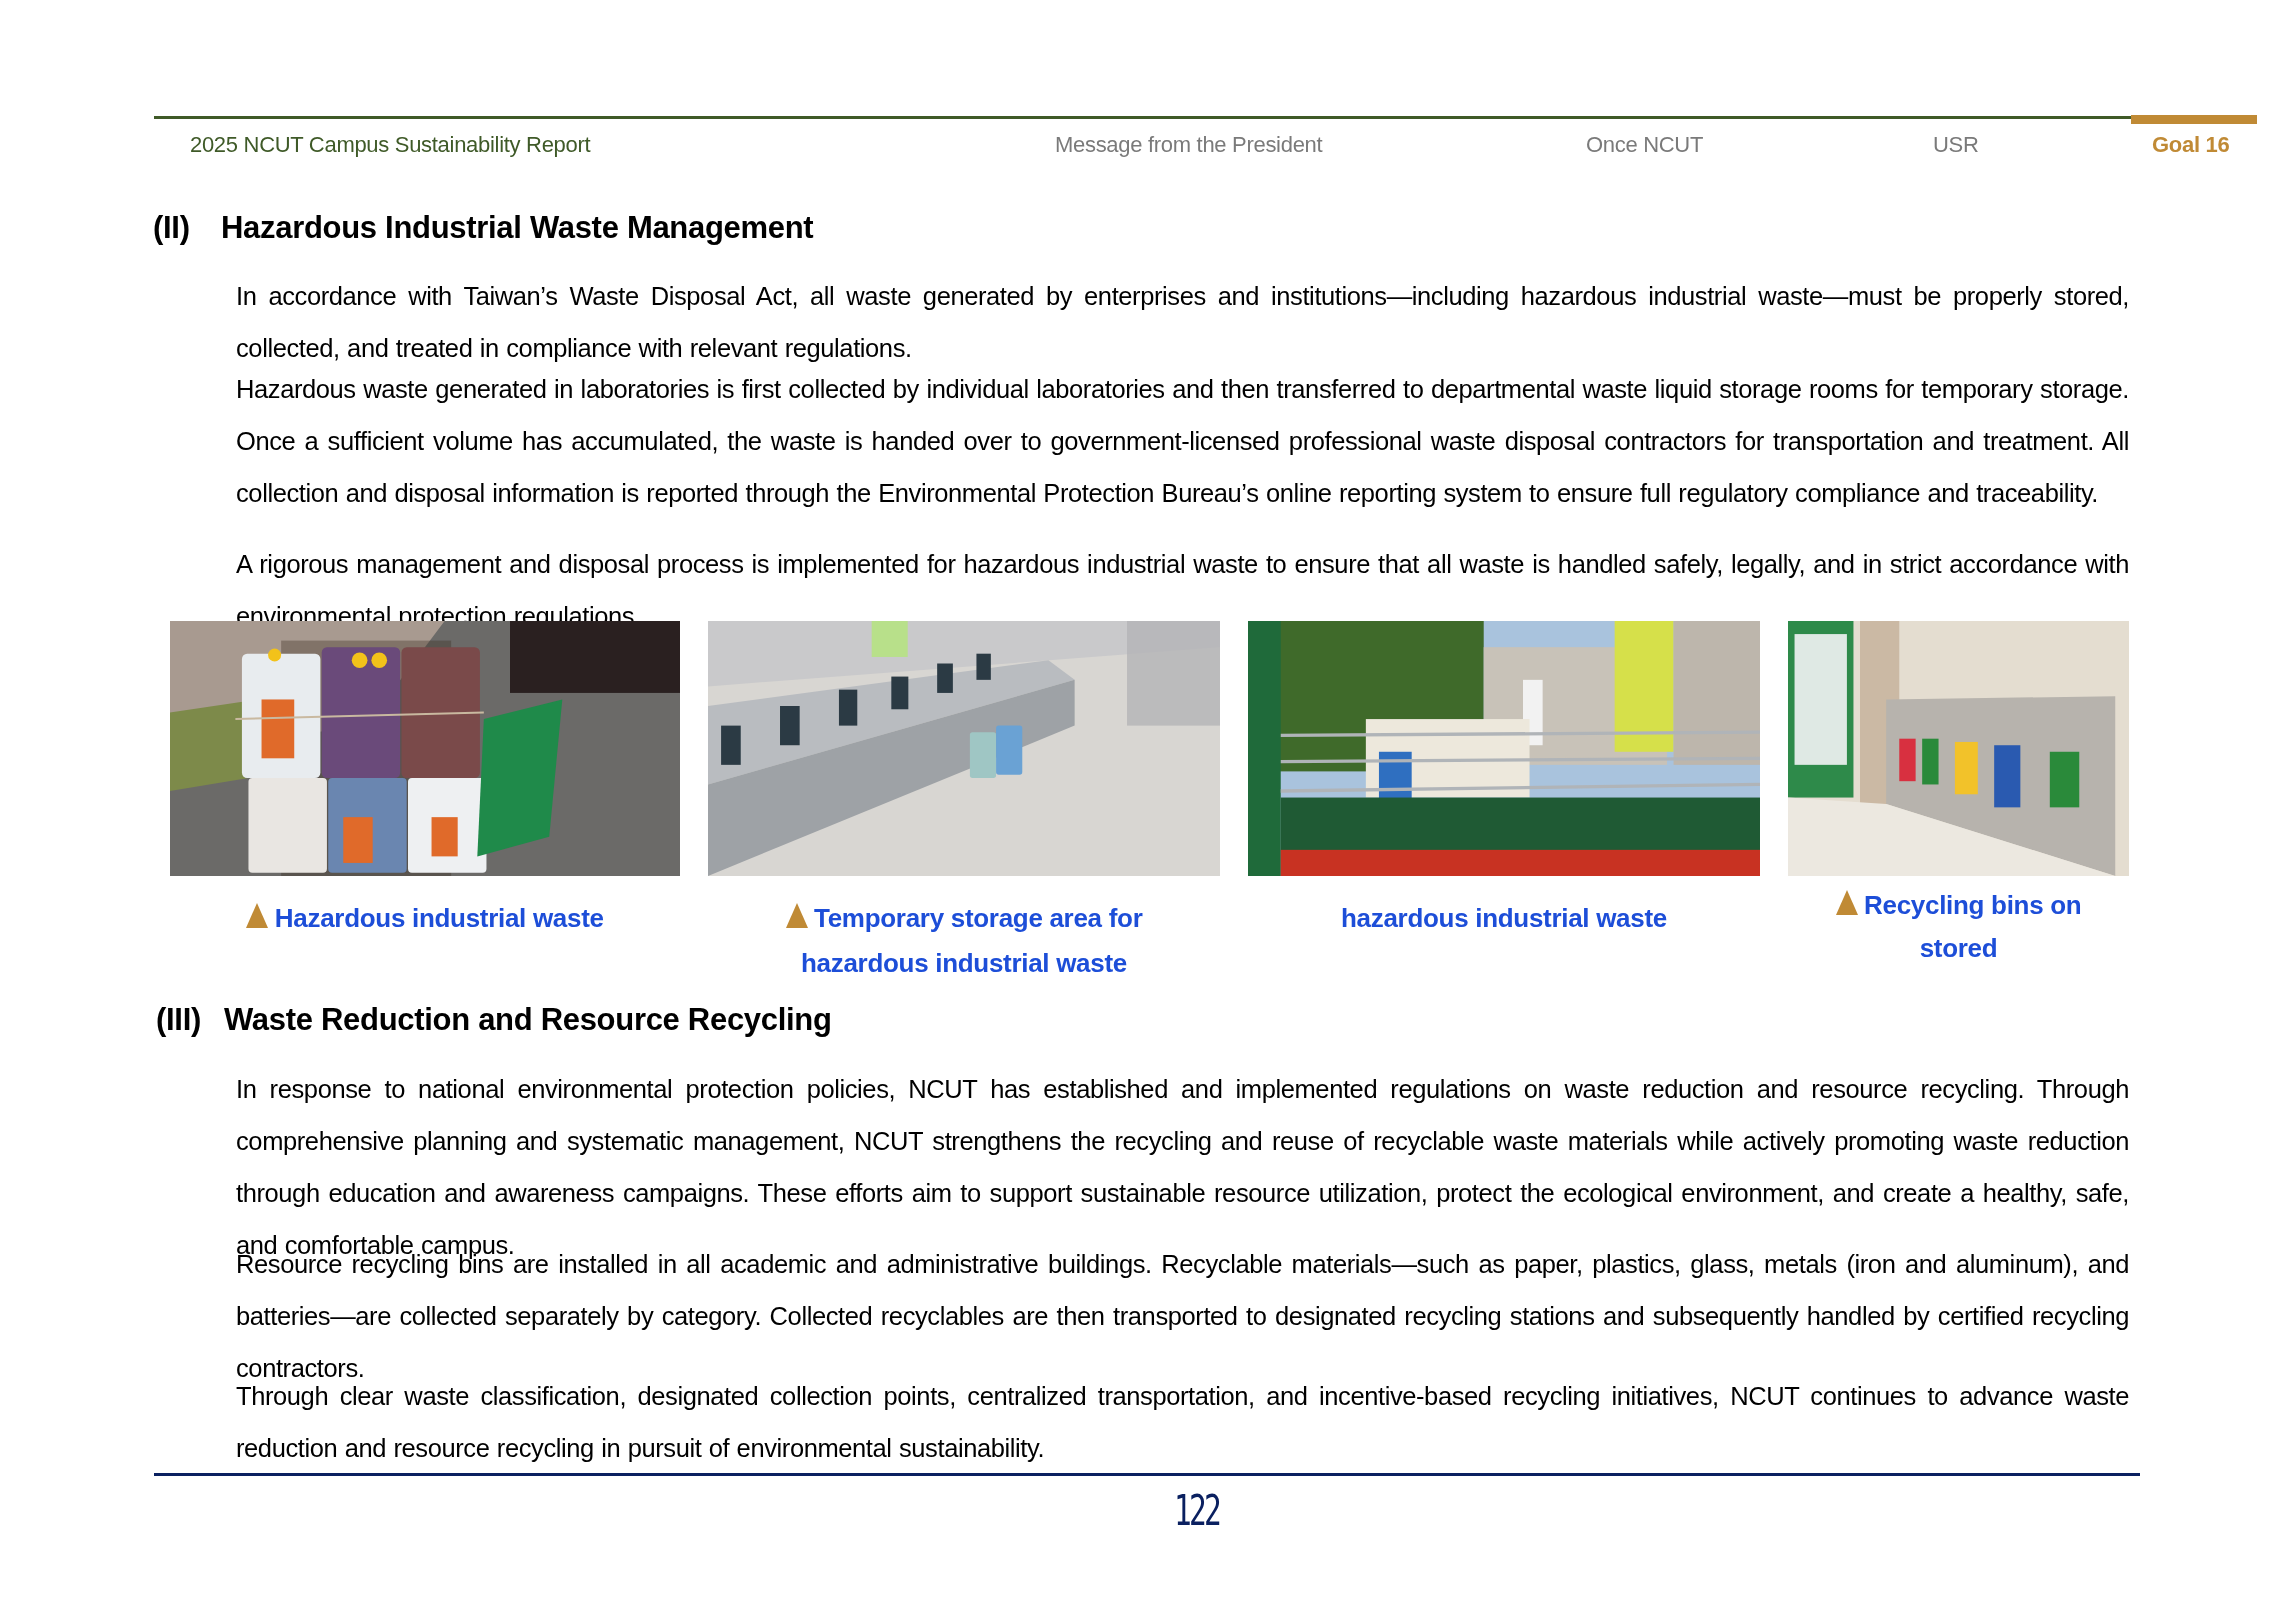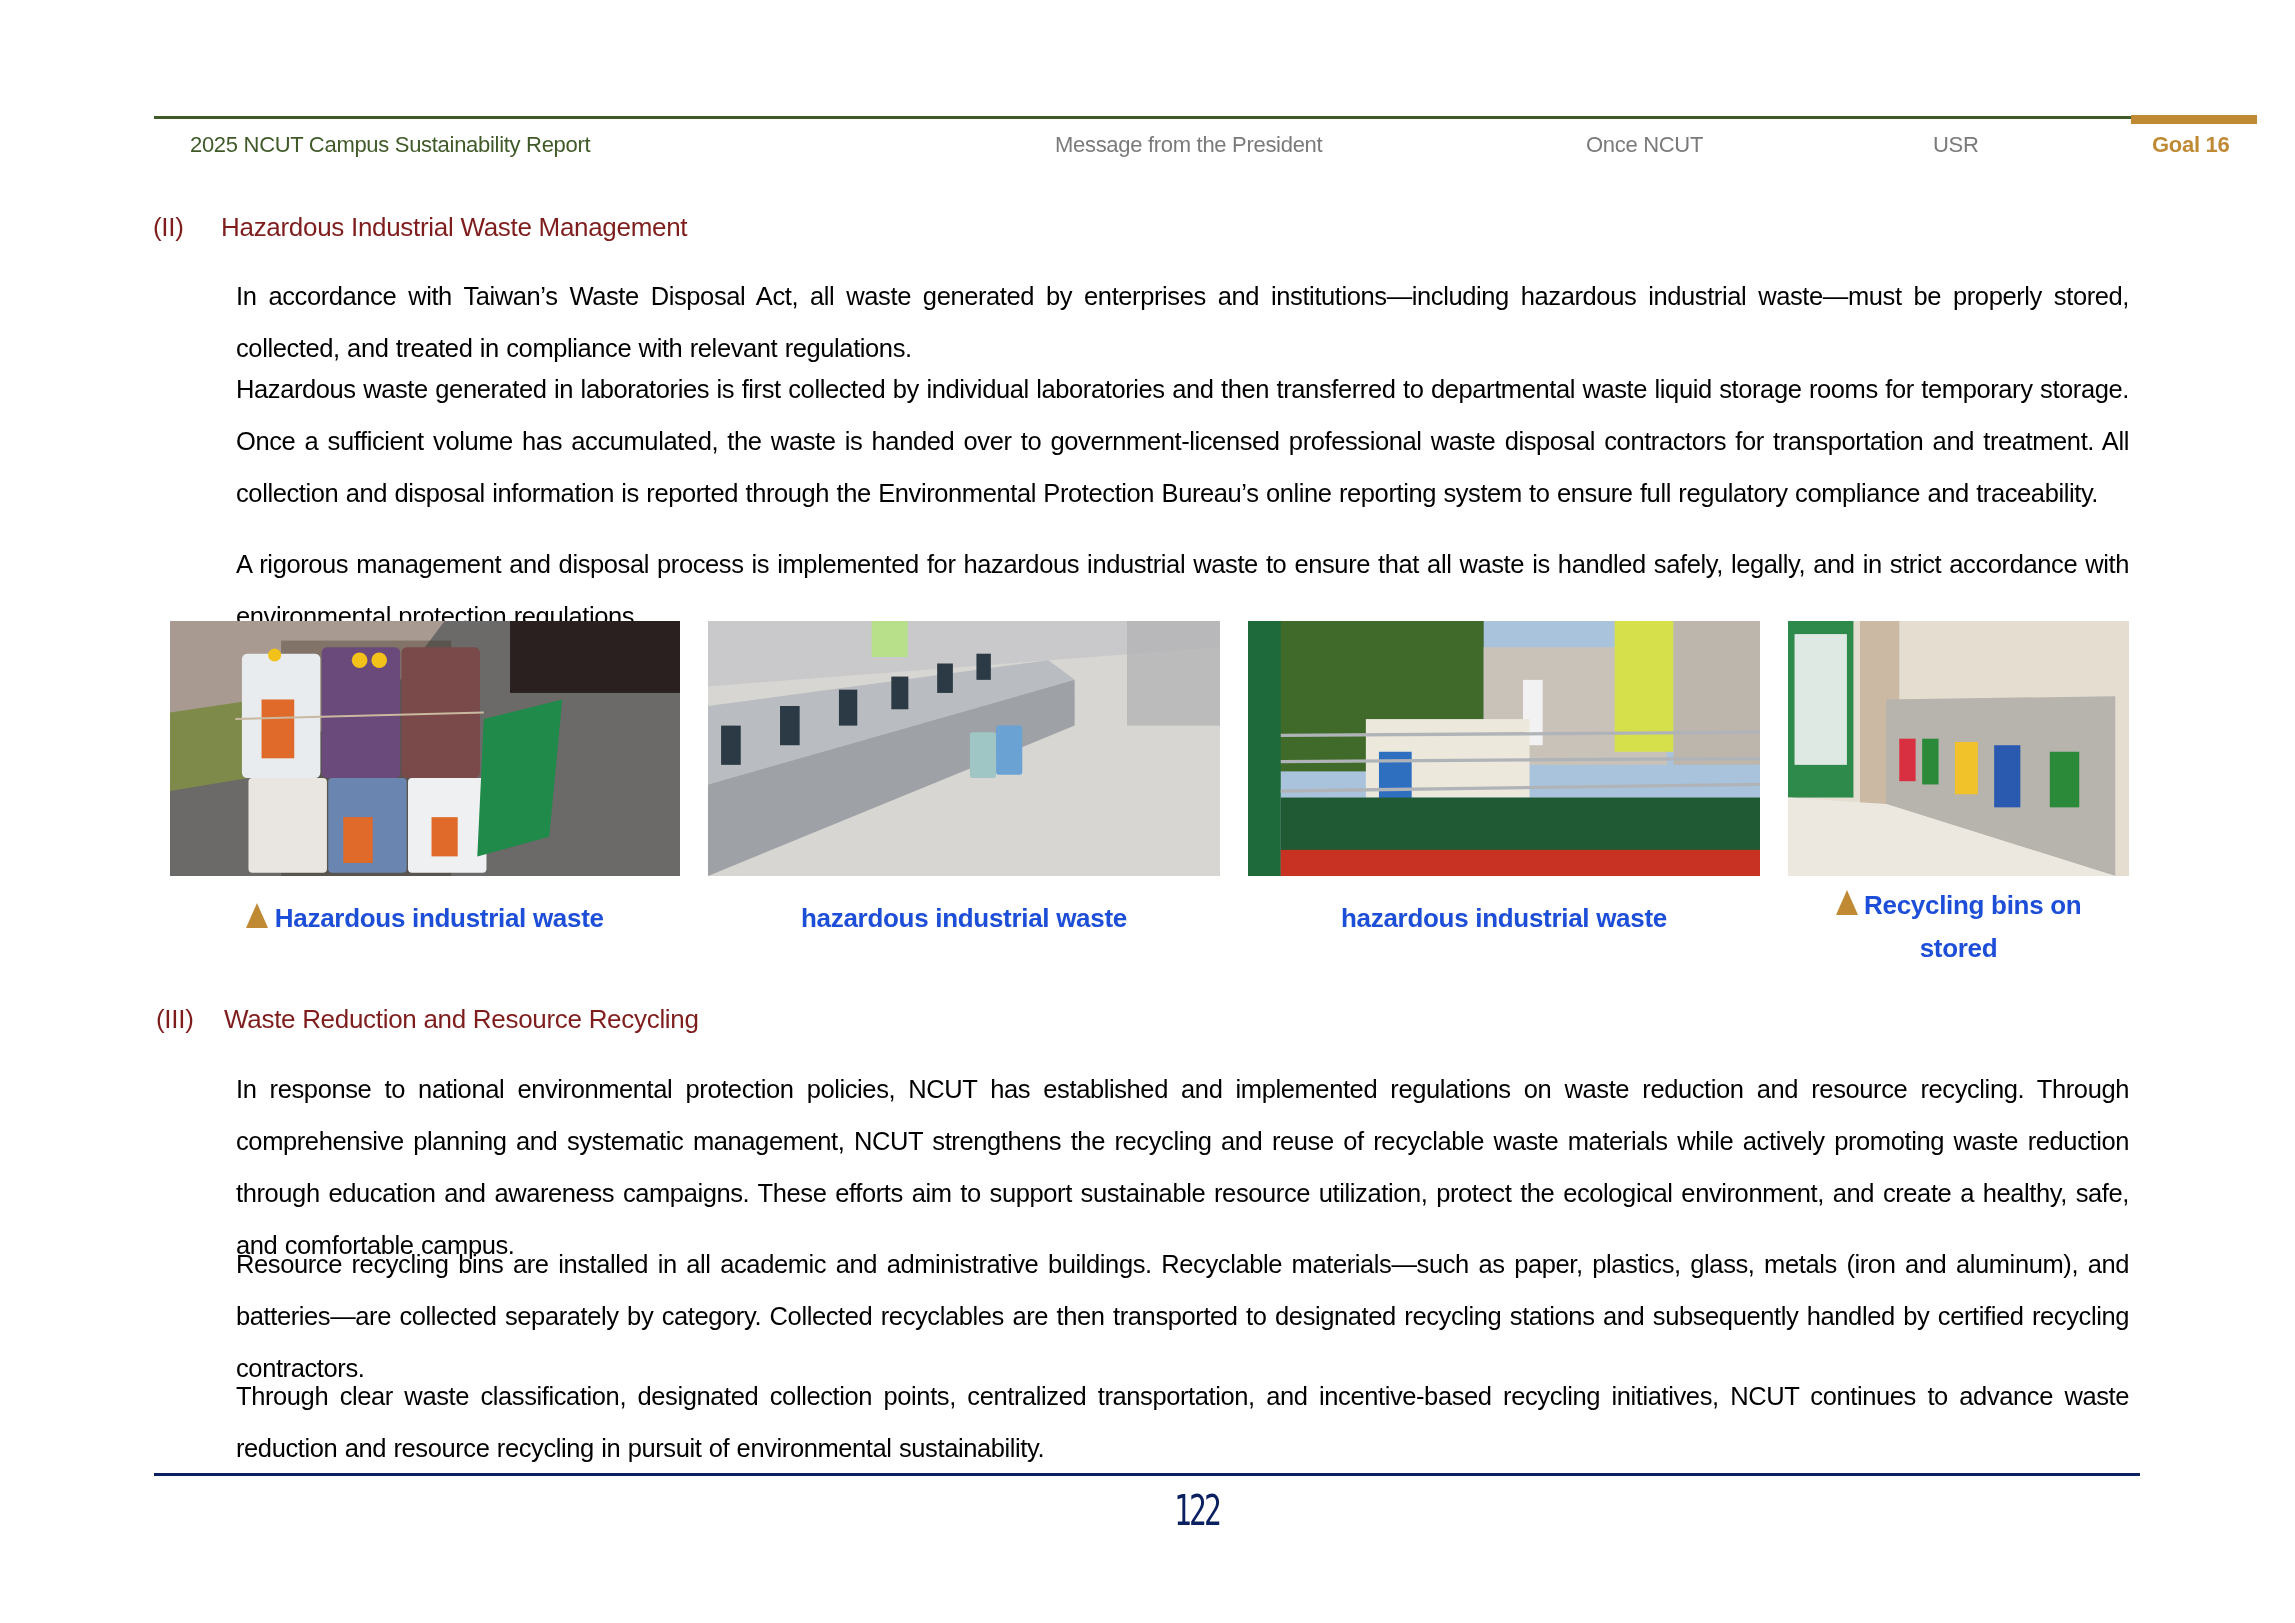--- a/index.html
+++ b/index.html
@@ -9,21 +9,21 @@
 
   
   .hdr-rule { left: 154px; top: 116px; width: 1982px; height: 3.3px; background: #3f5a28; }
   .hdr-accent { left: 2131px; top: 115px; width: 126px; height: 8.5px; background: #c08a35; }
   .hdr-item { top: 130px; font-size: 22px; line-height: 29px; white-space: nowrap; letter-spacing: -0.3px; }
   .hdr-title { left: 190px; color: #3f5a28; }
   .hdr-nav { color: #7a7a7a; }
   .hdr-goal { color: #c08a35; font-weight: bold; }
 
   
-  .sec-head { font-size: 26px; font-weight: normal; color: #7f1d1d; white-space: nowrap; line-height: 39px; letter-spacing: -0.3px; }
+  .sec-head { font-size: 31px; font-weight: bold; color: #000000; white-space: nowrap; line-height: 39px; letter-spacing: -0.3px; }
   .sec-num { display: inline-block; width: 68px; }
 
   
   .para { left: 236px; width: 1893px; font-size: 25.5px; line-height: 52px; text-align: justify;
           letter-spacing: -0.4px; word-spacing: 0.7px; }
 
   
   .photo { top: 621px; height: 255px; overflow: hidden; }
   .photo svg { width: 100%; height: 100%; display: block; }
 
@@ -130,20 +130,21 @@
     <rect x="315" y="190" width="40" height="95" fill="#2a5ab0"></rect>
     <rect x="400" y="200" width="45" height="85" fill="#2a8a3a"></rect>
     <polygon points="0,270 150,280 500,390 0,390" fill="#ece8e0"></polygon>
   </svg>
 </div>
 
 <div class="abs caption" style="left:170px; top:896px; width:510px;">
   <div><span class="tri"></span><span>Hazardous industrial waste</span></div>
 </div>
 <div class="abs caption" style="left:708px; top:896px; width:512px;">
+  <div><span class="tri"></span><span>Temporary storage area for</span></div>
   <div>hazardous industrial waste</div>
 </div>
 <div class="abs caption" style="left:1248px; top:896px; width:512px;">
   <div>hazardous industrial waste</div>
 </div>
 <div class="abs caption" style="left:1788px; top:884px; width:341px; line-height:43px;">
   <div><span class="tri"></span><span>Recycling bins on</span></div>
   <div>stored</div>
 </div>
 

